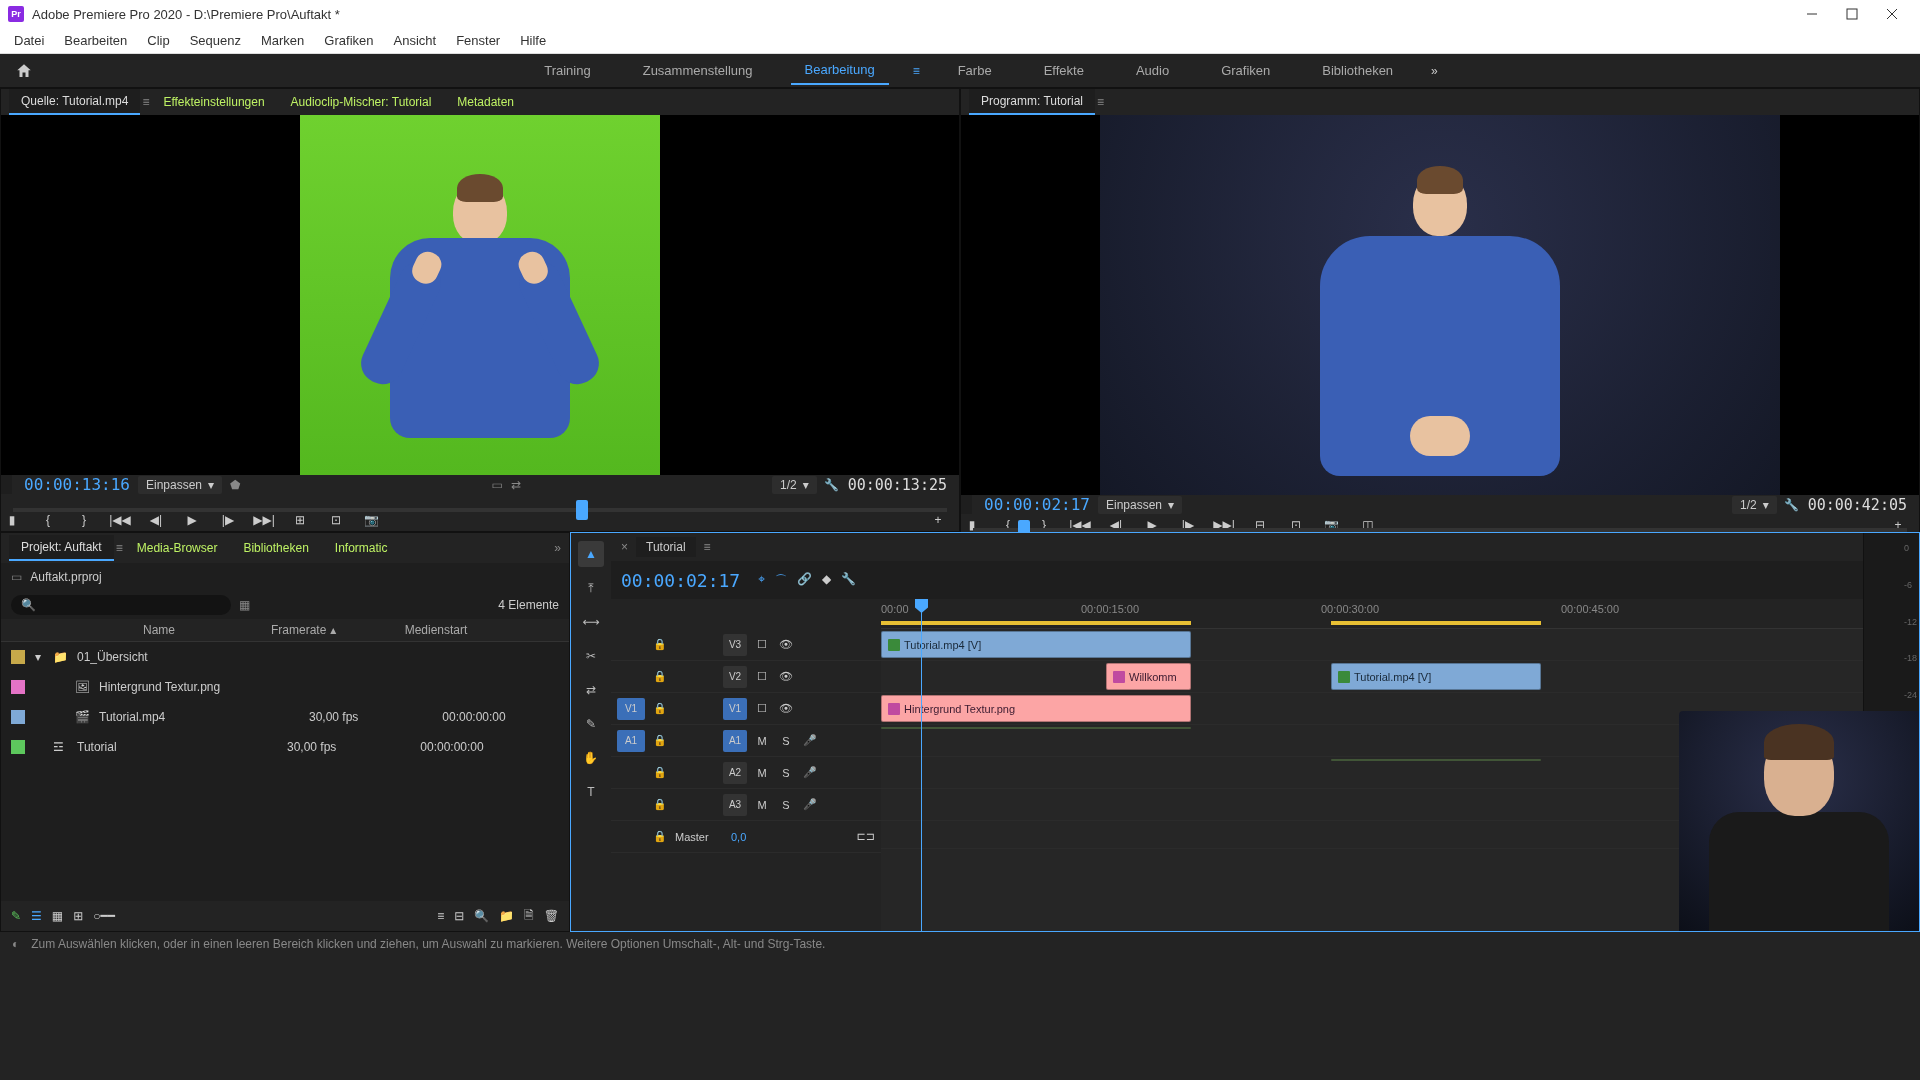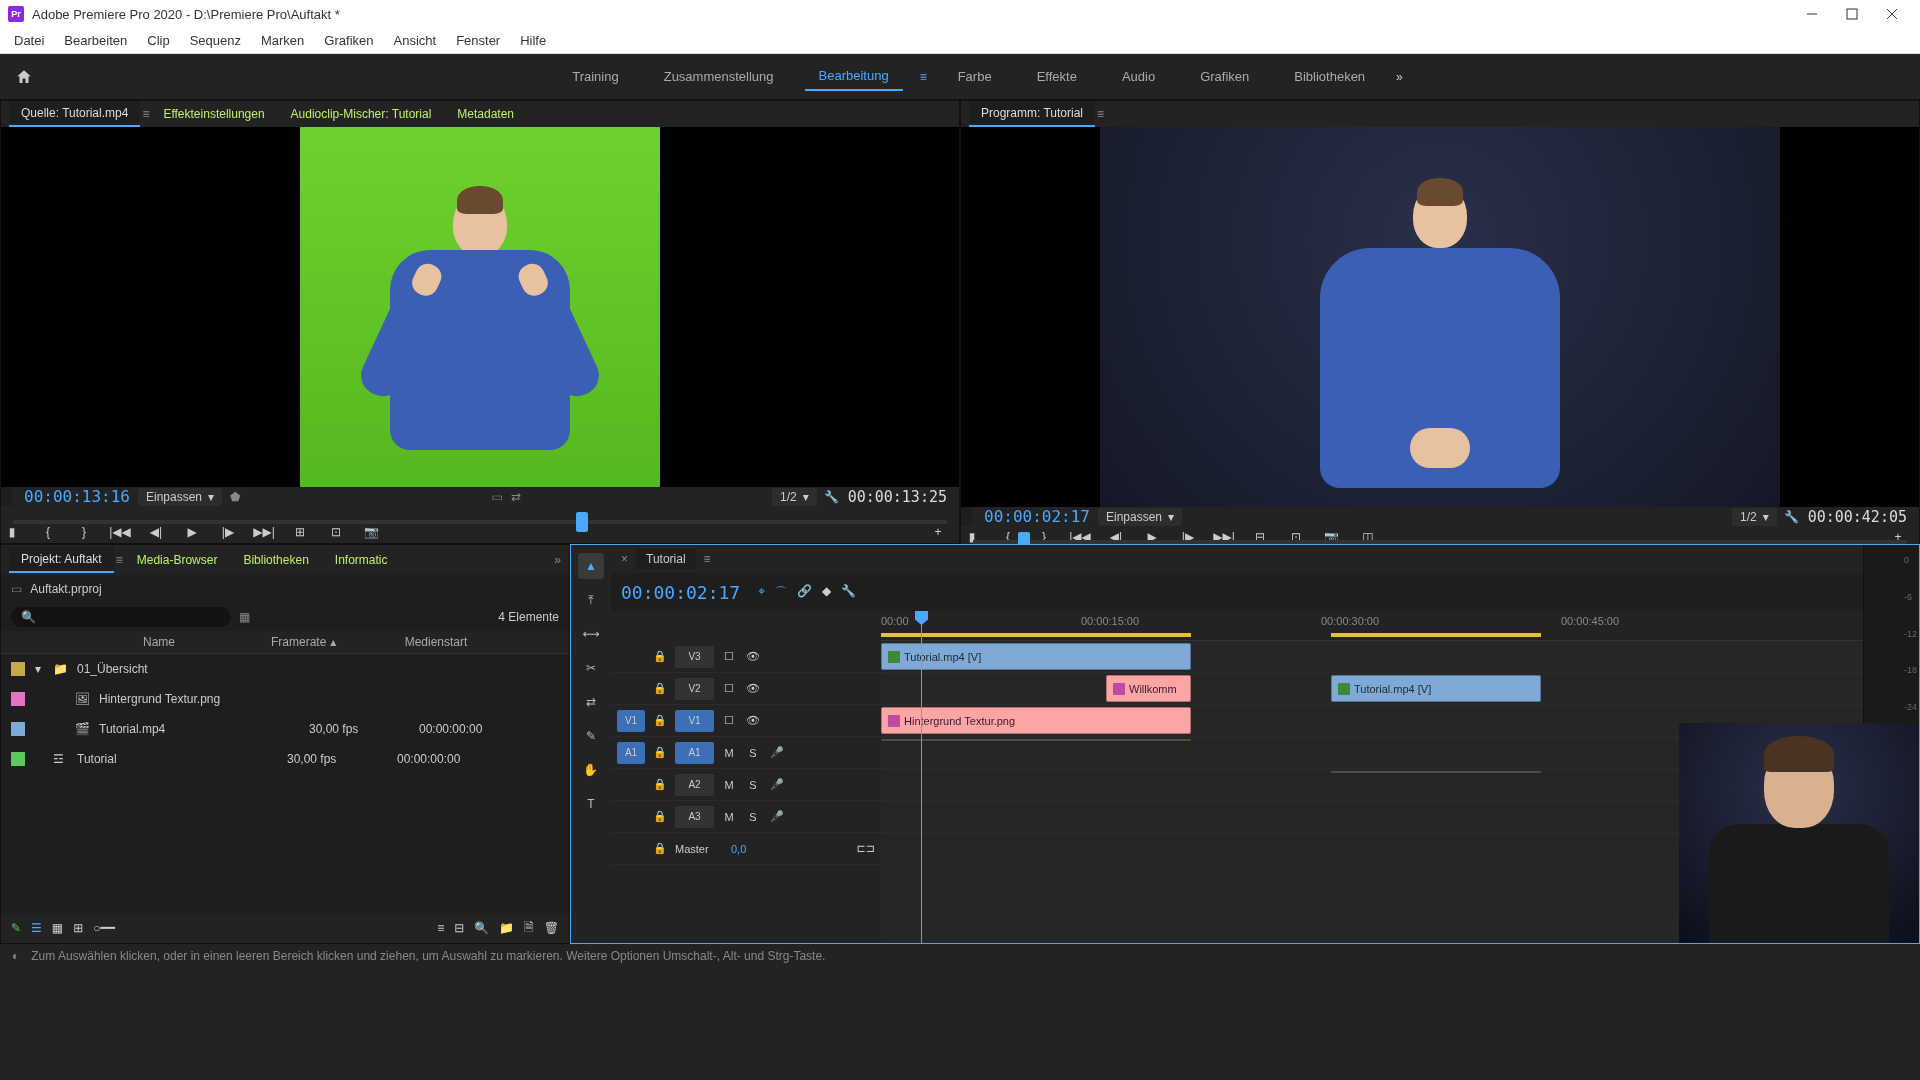--- a/index.html
+++ b/index.html
@@ -3,21 +3,21 @@
 <meta charset="utf-8">
 <style>
 * { margin: 0; padding: 0; box-sizing: border-box; font-family: 'Segoe UI', Arial, sans-serif; }
 body { background: #232323; color: #ccc; font-size: 12px; overflow: hidden; width: 1920px; height: 1080px; }
 .titlebar { height: 28px; background: #fff; display: flex; align-items: center; padding: 0 8px; color: #333; }
 .titlebar .logo { width: 16px; height: 16px; background: #8a2be2; border-radius: 2px; margin-right: 8px; display: flex; align-items: center; justify-content: center; color: #fff; font-size: 9px; font-weight: bold; }
 .titlebar .title { flex: 1; font-size: 13px; }
 .titlebar .win-btn { width: 40px; height: 28px; display: flex; align-items: center; justify-content: center; cursor: pointer; }
 .menubar { height: 26px; background: #fff; display: flex; align-items: center; padding: 0 4px; color: #333; border-bottom: 1px solid #ddd; }
 .menubar .item { padding: 4px 10px; cursor: pointer; font-size: 13px; }
-.workspace-bar { height: 46px; background: #232323; display: flex; align-items: center; padding: 0 12px; gap: 17px; border-bottom: 1px solid #111; }
+.workspace-bar { height: 34px; background: #232323; display: flex; align-items: center; padding: 0 12px; gap: 24px; border-bottom: 1px solid #111; }
 .workspace-bar .home { width: 24px; height: 24px; display:flex; align-items:center; justify-content:center; }
 .workspace-bar .spacer { flex: 1; }
 .workspace-bar .ws { padding: 6px 14px; cursor: pointer; color: #aaa; font-size: 13px; }
 .workspace-bar .ws.active { color: #4aa8ff; border-bottom: 2px solid #4aa8ff; }
 .top-panels { height: 444px; display: flex; }
 .source-panel, .program-panel { flex: 1; display: flex; flex-direction: column; background: #1e1e1e; border: 1px solid #111; }
 .panel-tabs { height: 30px; display: flex; align-items: center; padding: 0 8px; gap: 2px; background: #232323; }
 .panel-tab { padding: 5px 12px; cursor: pointer; color: #bef264; font-size: 12px; }
 .panel-tab.active { color: #ddd; background: #1e1e1e; border-bottom: 2px solid #4aa8ff; }
 .viewer { flex: 1; display: flex; align-items: center; justify-content: center; background: #000; position: relative; }
@@ -55,37 +55,37 @@
 .pt-header > div:nth-child(1) { width: 260px; padding-left: 36px; }
 .pt-header > div:nth-child(2) { width: 110px; display:flex; align-items:center; gap:4px; }
 .pt-header > div:nth-child(3) { width: 110px; }
 .pt-row { display: flex; align-items: center; padding: 3px 10px; height: 30px; }
 .pt-row .swatch { width: 14px; height: 14px; margin-right: 10px; }
 .pt-row .indent { width: 22px; }
 .pt-row .disc { width: 14px; margin-right: 4px; }
 .pt-row .icon { width: 18px; margin-right: 6px; display:flex; align-items:center; }
 .pt-row .name { width: 210px; }
 .pt-row .fr { width: 110px; }
-.pt-row .ms { width: 110px; }
+.pt-row .ms { width: 110px; text-align: center; }
 .project-footer { height: 30px; display: flex; align-items: center; gap: 10px; padding: 0 10px; background: #232323; }
 .timeline-panel { flex: 1; display: flex; background: #1e1e1e; border: 1px solid #4aa8ff; position: relative; }
 .tl-tools { width: 40px; background: #232323; display: flex; flex-direction: column; align-items: center; padding-top: 8px; gap: 8px; }
 .tl-tool { width: 26px; height: 26px; display: flex; align-items: center; justify-content: center; cursor: pointer; color: #bbb; border-radius: 3px; }
 .tl-tool.active { background: #3a3a3a; color: #4aa8ff; }
 .tl-main { flex: 1; display: flex; flex-direction: column; }
 .tl-header { height: 28px; display: flex; align-items: center; padding: 0 10px; gap: 8px; background: #232323; }
 .tl-tab { padding: 3px 10px; background: #1e1e1e; }
 .tl-time-row { height: 38px; display: flex; align-items: center; padding: 0 10px; gap: 12px; }
 .tl-tc { color: #4aa8ff; font-family: monospace; font-size: 18px; }
 .tl-icons-row { display: flex; gap: 10px; }
 .tl-body { flex: 1; display: flex; }
 .tl-track-headers { width: 270px; background: #232323; }
 .track-head { display: flex; align-items: center; height: 32px; border-bottom: 1px solid #2b2b2b; padding: 0 6px; gap: 6px; font-size: 11px; }
 .track-head .src { width: 28px; height: 22px; background: #3b6fb8; display: flex; align-items: center; justify-content: center; border-radius: 2px; font-size: 10px; }
-.track-head .lbl { width: 39px; height: 22px; background: #333; display: flex; align-items: center; justify-content: center; border-radius: 2px; font-size: 10px; }
+.track-head .lbl { width: 24px; height: 22px; background: #333; display: flex; align-items: center; justify-content: center; border-radius: 2px; font-size: 10px; margin-left: 48px; }
 .track-head .toggle { width: 18px; height: 18px; display: flex; align-items: center; justify-content: center; cursor: pointer; font-size: 11px; }
 .tl-tracks { flex: 1; position: relative; background: #262626; }
 .tl-ruler { height: 30px; background: #232323; position: relative; border-bottom: 1px solid #333; }
 .ruler-tick { position: absolute; top: 4px; font-size: 11px; color: #888; }
 .ruler-yellow { position: absolute; top: 22px; height: 4px; background: #e8c034; }
 .playhead { position: absolute; top: 0; bottom: 0; width: 1px; background: #4aa8ff; z-index: 5; }
 .playhead::before { content:''; position: absolute; top: 0; left: -6px; width: 13px; height: 14px; background: #4aa8ff; clip-path: polygon(0 0, 100% 0, 100% 60%, 50% 100%, 0 60%); }
 .track { height: 32px; border-bottom: 1px solid #2b2b2b; position: relative; }
 .clip { position: absolute; top: 2px; bottom: 2px; border-radius: 2px; display: flex; align-items: center; padding: 0 6px; font-size: 11px; overflow: hidden; border: 1px solid rgba(0,0,0,0.3); }
 .clip-blue { background: #7fa9d6; color: #1a2a3a; }

